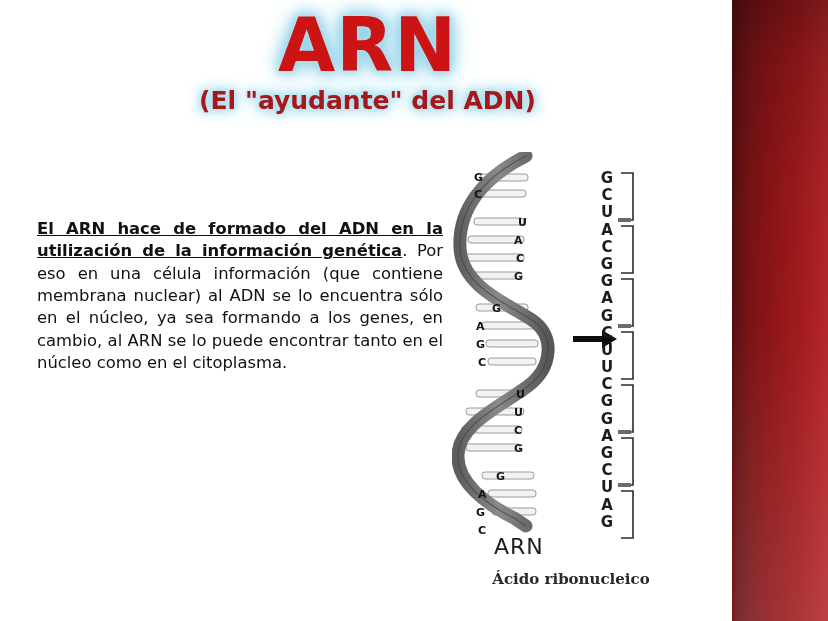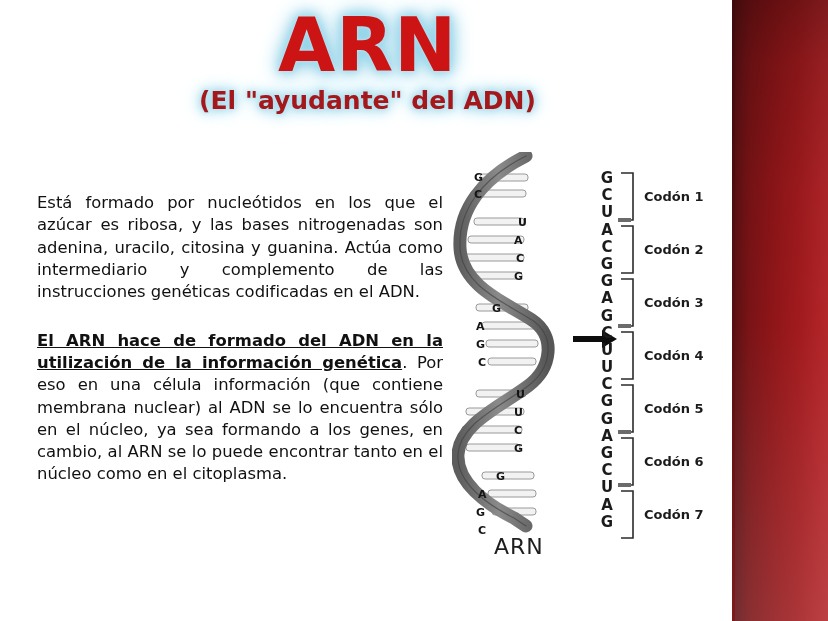--- a/index.html
+++ b/index.html
@@ -200,21 +200,20 @@
 
 <div id="red-band-left-edge"></div>
 <div id="red-band"></div>
 
 <div id="title-block">
   <div id="main-title">ARN</div>
   <div id="subtitle">(El "ayudante" del ADN)</div>
 </div>
 
 <div id="text-column">
-  <p id="paragraph-one">Está formado por nucleótidos en los que el azúcar es ribosa, y las bases nitrogenadas son adenina, uracilo, citosina y guanina. Actúa como intermediario y complemento de las instrucciones genéticas codificadas en el ADN.</p>
   <p id="paragraph-two"><span class="emphasis">El ARN hace de formado del ADN en la utilización de la información genética</span><span>. Por eso en una célula información (que contiene membrana nuclear) al ADN se lo encuentra sólo en el núcleo, ya sea formando a los genes, en cambio, al ARN se lo puede encontrar tanto en el núcleo como en el citoplasma.</span></p>
 </div>
 
 <div id="rna-figure">
 
   <div id="helix-wrap">
     <svg width="120" height="390" viewBox="0 0 120 390" xmlns="http://www.w3.org/2000/svg">
       <defs>
         <linearGradient id="ribbonGrad" x1="0" y1="0" x2="1" y2="0">
           <stop offset="0%" stop-color="#5d5d5d"></stop>
@@ -314,24 +313,16 @@
       </g>
       <g fill="#6b6b6b">
         <rect x="0" y="48" width="13" height="4"></rect>
         <rect x="0" y="154" width="13" height="4"></rect>
         <rect x="0" y="260" width="13" height="4"></rect>
         <rect x="0" y="313" width="13" height="4"></rect>
       </g>
     </svg>
   </div>
 
-  <div id="codon-labels">
-      <div class="codon-label" style="top: 19px;">Codón 1</div>
-      <div class="codon-label" style="top: 72px;">Codón 2</div>
-      <div class="codon-label" style="top: 125px;">Codón 3</div>
-      <div class="codon-label" style="top: 178px;">Codón 4</div>
-      <div class="codon-label" style="top: 231px;">Codón 5</div>
-      <div class="codon-label" style="top: 284px;">Codón 6</div>
-      <div class="codon-label" style="top: 337px;">Codón 7</div>
-    </div>
 
   <div id="rna-name">ARN</div>
+  <div id="figure-caption">Ácido ribonucleico</div>
 </div>
 
 </body></html>

